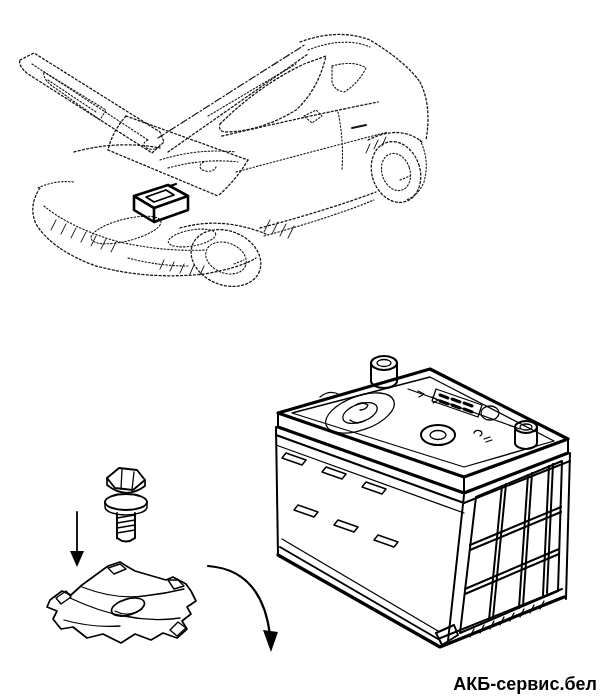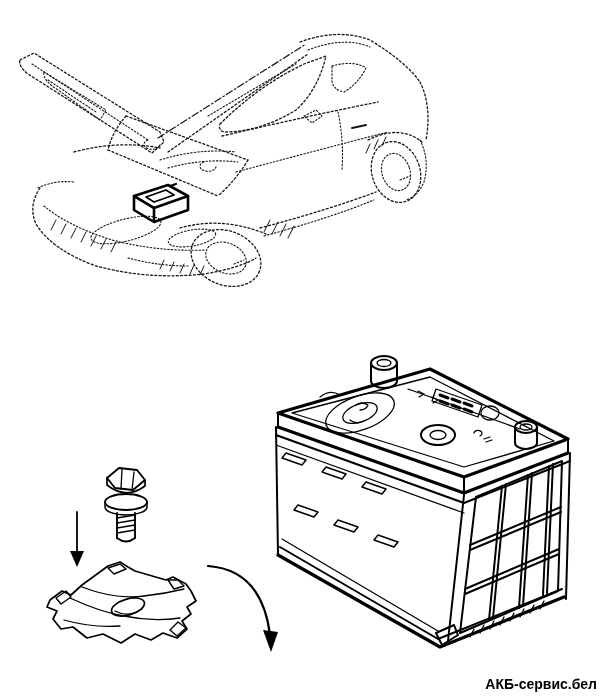--- a/index.html
+++ b/index.html
@@ -19,21 +19,21 @@
   .hl{stroke-width:1;}
   .mk{fill:none;stroke:#000;stroke-width:2.6;stroke-linejoin:round;}
   .ln{fill:none;stroke:#000;stroke-linecap:round;stroke-linejoin:round;}
   .b1{stroke-width:3.2;}
   .b2{stroke-width:2;}
   .b3{stroke-width:1.3;}
   .slot{fill:#ffffff;stroke:#000;stroke-width:1.5;stroke-linejoin:round;}
   .blk{stroke:#000;stroke-width:3;}
   .caption{
     position:absolute;right:7px;top:674px;
-    font-weight:bold;font-size:14px;line-height:20px;color:#000;
+    font-weight:bold;font-size:18px;line-height:20px;color:#000;
   }
 </style>
 </head>
 <body>
 
 <svg class="car-svg" width="430" height="290" viewBox="0 0 430 290">
   <g class="sk">
     <path class="dot" d="M12,40 L26,33 L152,112 L156,122 L144,133 L20,54 Q10,46 12,40 Z"></path>
     <path class="dot2" d="M36,52 L98,90 L92,100 L50,70 Q34,60 36,52 Z"></path>
     <path class="dot2" d="M40,60 L88,92"></path>

